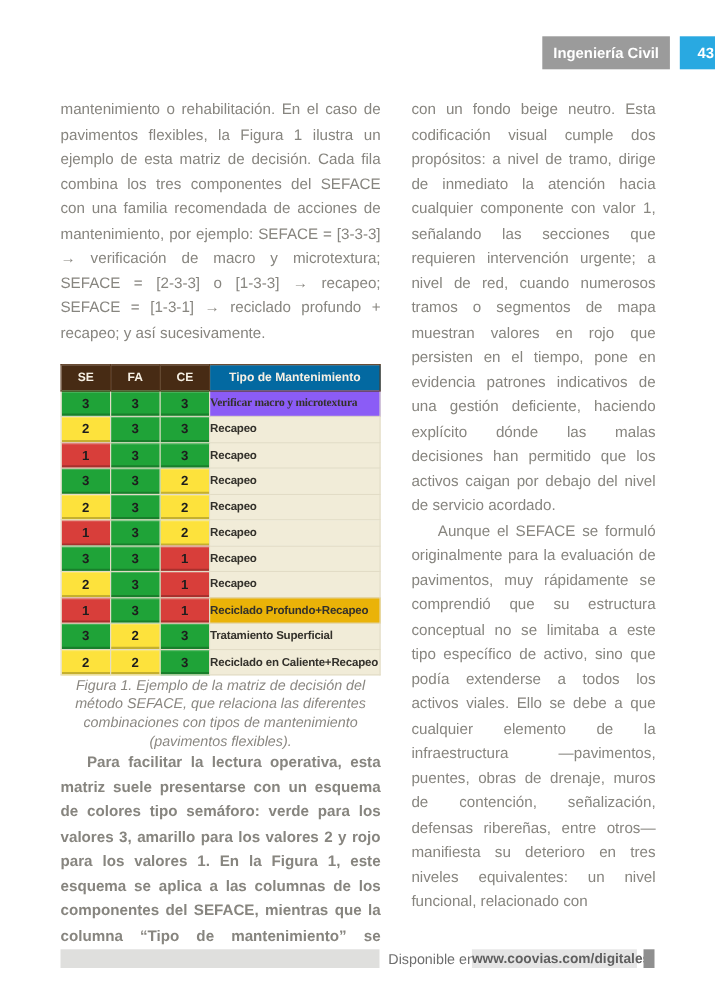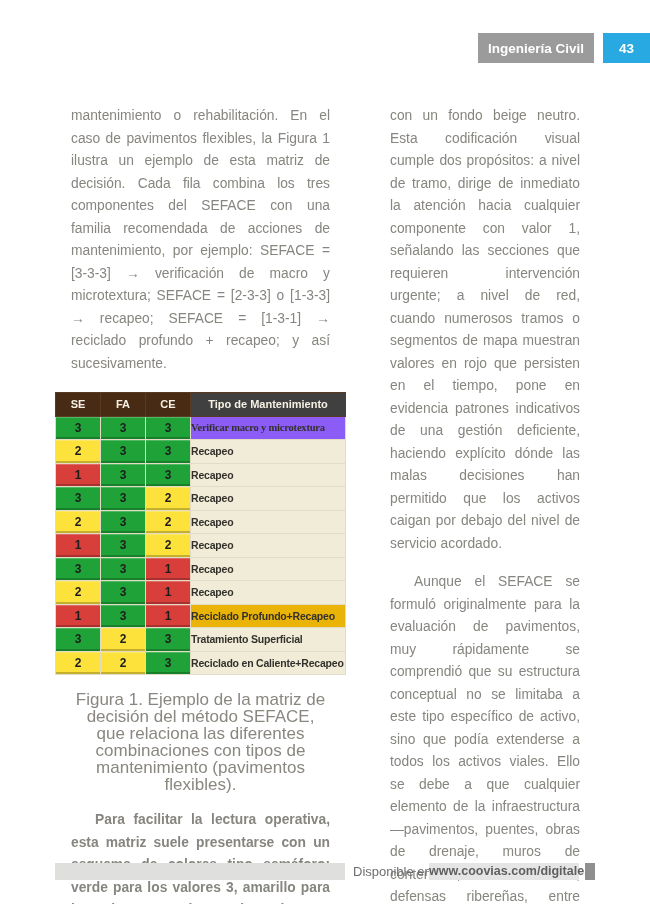--- a/index.html
+++ b/index.html
@@ -8,49 +8,49 @@
     font-family:"Liberation Sans","DejaVu Sans",sans-serif;
   }
   
   .hdr-bar{
     position:absolute;left:55px;top:33px;width:415px;height:30px;
     background:#f3f2ef;display:flex;align-items:center;padding-left:21px;
     box-sizing:border-box;color:#8d8b86;font-size:13.5px;letter-spacing:.3px;
   }
   .hdr-badge{
     position:absolute;top:33px;height:30px;display:flex;align-items:center;justify-content:center;
-    color:#ffffff;font-weight:bold;font-size:13.5px;
+    color:#ffffff;font-weight:bold;font-size:13.5px;margin-left:15px;
   }
   .hdr-badge.section{left:478px;width:116px;background:#9b9b9b;}
   .hdr-badge.pageno{left:603px;width:47px;background:#29a9e1;}
   
   .col{position:absolute;top:89px;color:#87857f;font-size:13.8px;line-height:22.5px;text-align:justify;}
   .col-left{left:55px;width:291px;}
   .col-right{left:374px;width:222px;}
-  .col p{margin:16px;}
+  .col p{margin:0;}
   .indent{text-indent:24px;}
   
   .matrix-wrap{margin-top:17px;}
   table.matrix{border-collapse:collapse;width:291px;border:1px solid #c9c3ae;}
   table.matrix th{
     color:#f6f0e4;font-weight:bold;font-size:11px;height:19px;
     border:1px solid #5a3a20;text-align:center;padding:0;
   }
   table.matrix th.type-h{text-align:center;}
   table.matrix td{border:1px solid #e2dcc6;padding:0;height:21px;}
   td.num{
     width:44px;text-align:center;font-weight:bold;font-size:12px;color:#1d1d1d;
     box-shadow:inset 0 -2px 0 rgba(0,0,0,0.22), inset 0 1px 0 rgba(255,255,255,0.22);
   }
   td.type{
     font-weight:bold;font-size:10.5px;color:#33312b;padding-left:5px;letter-spacing:-0.2px;
   }
   
   .caption{
-    margin-top:9px;font-size:17px;line-height:17px;
+    margin-top:9px;font-style:italic;font-size:13px;line-height:17px;
     color:#8a8781;text-align:center;
   }
   .after-caption{margin-top:13px;font-weight:bold;}
   
   .ft-bar{position:absolute;left:55px;top:863px;width:290px;height:17px;background:#dfdfdd;}
   .ft-label{
     position:absolute;left:353px;top:863px;height:17px;line-height:17px;
     color:#6e6e6e;font-size:13px;
   }
   .ft-url{
@@ -74,21 +74,21 @@
   <div class="col col-left">
     <p>mantenimiento o rehabilitación. En el caso de pavimentos flexibles, la Figura 1 ilustra un ejemplo de esta matriz de decisión. Cada fila combina los tres componentes del SEFACE con una familia recomendada de acciones de mantenimiento, por ejemplo: SEFACE = [3-3-3] → verificación de macro y microtextura; SEFACE = [2-3-3] o [1-3-3] → recapeo; SEFACE = [1-3-1] → reciclado profundo + recapeo; y así sucesivamente.</p>
 
     <div class="matrix-wrap">
       <table class="matrix">
         <thead>
             <tr>
               <th style="background: rgb(71, 43, 20); margin-top: 40px;">SE</th>
               <th style="background: rgb(71, 43, 20);">FA</th>
               <th style="background: rgb(71, 43, 20); margin-top: 28px;">CE</th>
-              <th class="type-h" style="background: #404040;">Tipo de Mantenimiento</th>
+              <th class="type-h" style="background: #0369a1;">Tipo de Mantenimiento</th>
             </tr>
           </thead>
         <tbody>
             <tr>
               <td class="num" style="background: rgb(31, 163, 56);">3</td>
               <td class="num" style="background: rgb(31, 163, 56);">3</td>
               <td class="num" style="background: rgb(31, 163, 56);">3</td>
               <td class="type" style="background: #8b5cf6; font-family: Liberation Serif, serif;">Verificar macro y microtextura</td>
             </tr>
             <tr>

